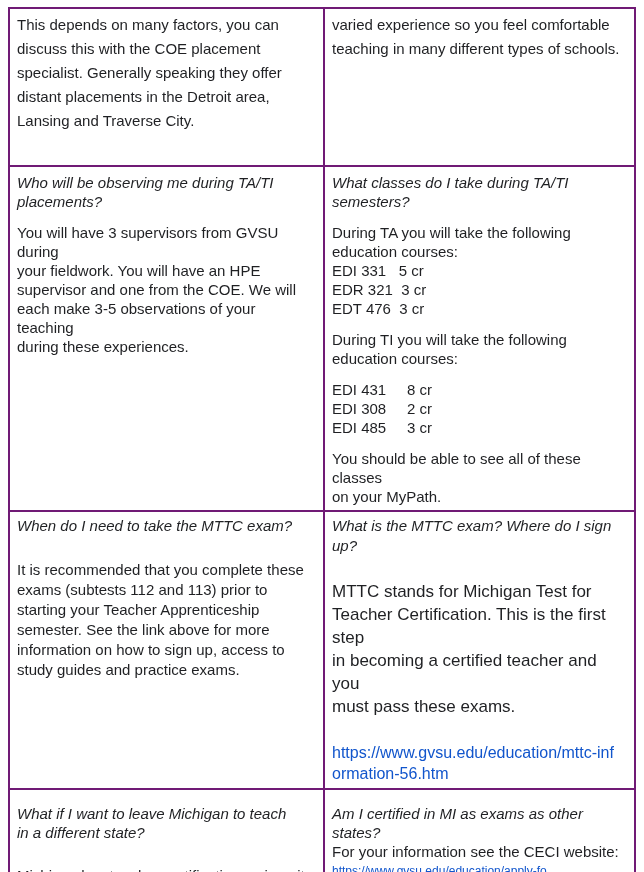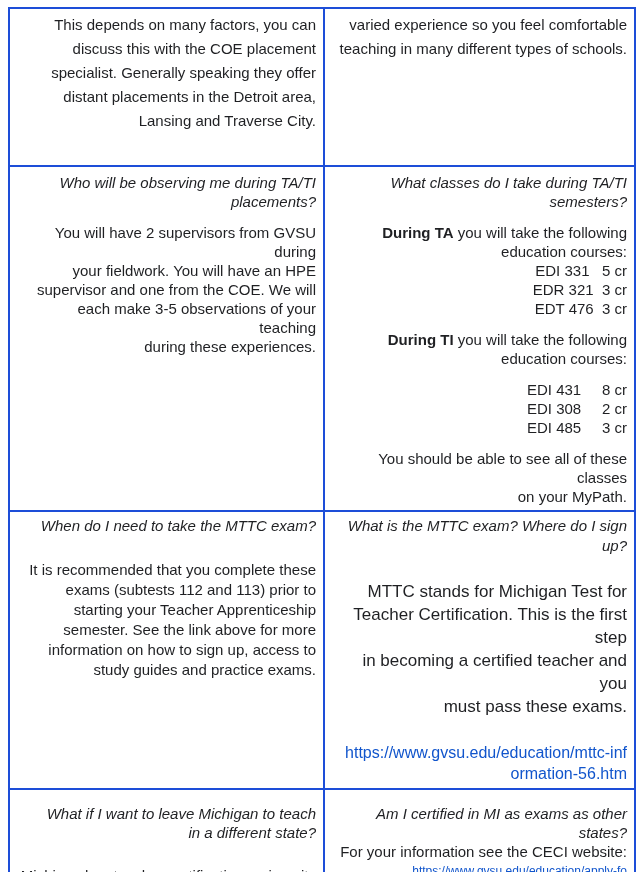--- a/index.html
+++ b/index.html
@@ -6,41 +6,41 @@
   body{
     width:644px;height:872px;background:#ffffff;
     font-family:"Liberation Sans","DejaVu Sans",sans-serif;
     color:#1f2023;position:relative;overflow:hidden;
   }
   table.faq{
     border-collapse:collapse;table-layout:fixed;
     margin:7px 0 0 8px;width:626px;
   }
   td{
-    border:2px solid #1d4ed8;vertical-align:top;
-    padding:4px 7px 4px 7px;overflow:hidden;text-align:right;
+    border:2px solid #701a75;vertical-align:top;
+    padding:4px 7px 4px 7px;overflow:hidden;
   }
   col.c1{width:315px;}
   col.c2{width:311px;}
   tr.r0 td{height:148px;}
   tr.r1 td{height:333px;padding-top:6px;}
   tr.r2 td{height:231px;padding-top:4px;}
   tr.r3 td{height:143px;padding-top:14px;}
   .ln{font-size:15px;line-height:20px;white-space:pre-wrap;}
   .q .ln{font-style:italic;}
   td[data-cell="0-left"] .ln, td[data-cell="0-right"] .ln{line-height:24px;}
   td[data-cell="1-left"] .ln, td[data-cell="1-right"] .ln{line-height:19px;}
   td[data-cell="3-left"] .ln, td[data-cell="3-right"] .ln{line-height:19px;}
   td[data-cell="2-right"] .p .ln{font-size:17px;line-height:23px;}
   td[data-cell="2-right"] .ln.lnk-ln{font-size:16px;line-height:21px;}
   td[data-cell="3-right"] .ln.lnk-ln{font-size:12px;line-height:21px;}
   .gap{height:24px;}
   .gap.sm{height:12px;}
   a.lnk{color:#1155cc;cursor:pointer;}
-  b{font-weight:bold;}
+  b{font-weight:normal;}
 </style>
 </head>
 <body>
 
 <table class="faq">
   <colgroup>
       <col class="c1">
       <col class="c2">
     </colgroup>
   <tbody>
@@ -62,21 +62,21 @@
         </td>
     </tr>
     <tr class="r1">
       <td data-cell="1-left">
           <div class="q">
             <div class="ln">Who will be observing me during TA/TI</div>
             <div class="ln">placements?</div>
           </div>
           <div class="gap sm"></div>
           <div class="p">
-            <div class="ln">You will have 2 supervisors from GVSU during</div>
+            <div class="ln">You will have 3 supervisors from GVSU during</div>
             <div class="ln">your fieldwork. You will have an HPE</div>
             <div class="ln">supervisor and one from the COE. We will</div>
             <div class="ln">each make 3-5 observations of your teaching</div>
             <div class="ln">during these experiences.</div>
           </div>
         </td>
       <td data-cell="1-right">
           <div class="q">
             <div class="ln">What classes do I take during TA/TI</div>
             <div class="ln">semesters?</div>

